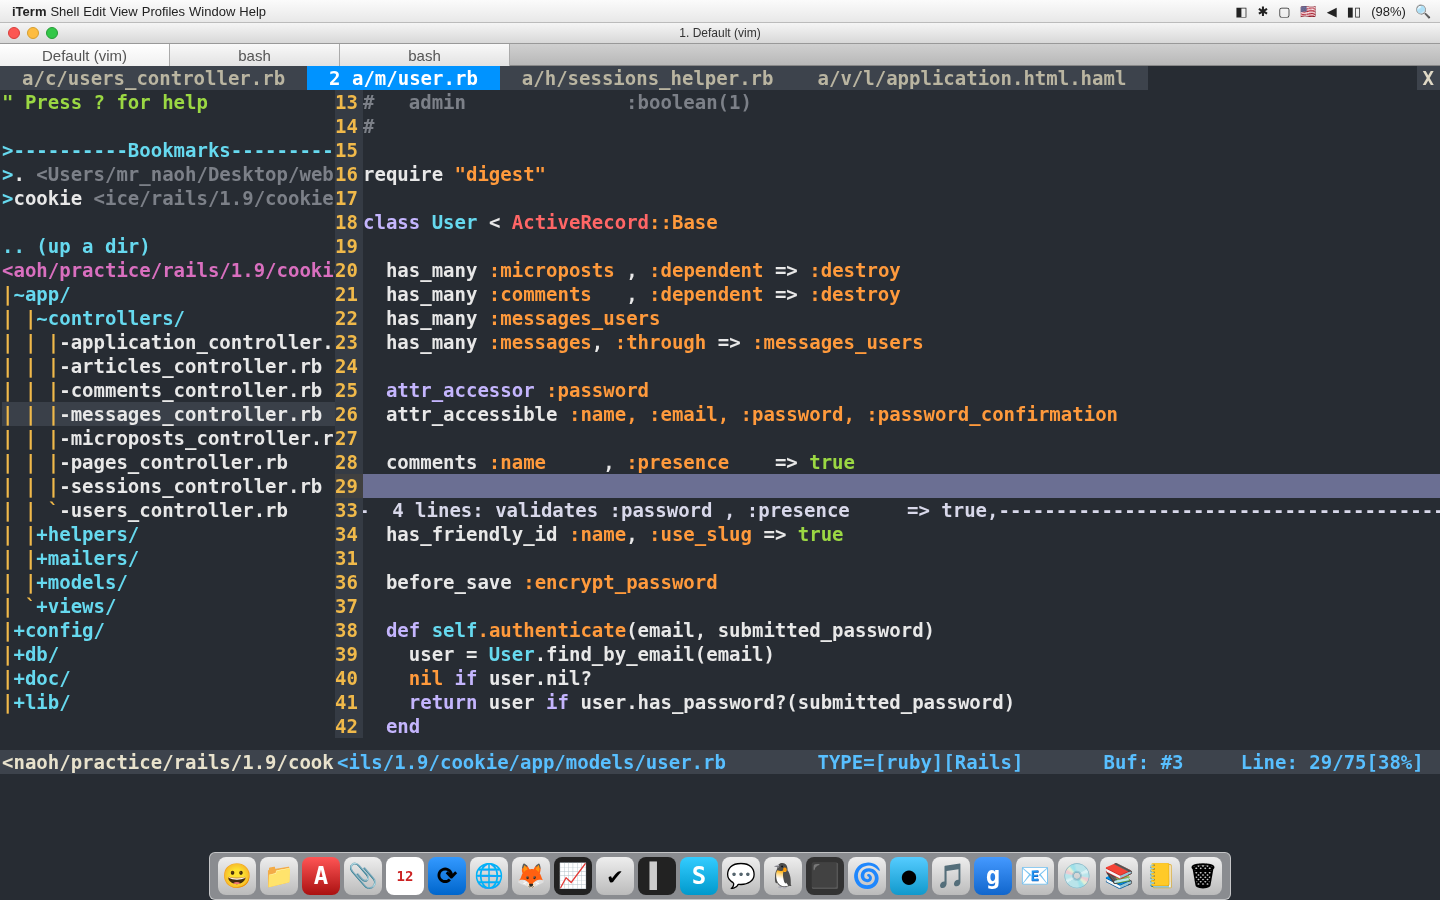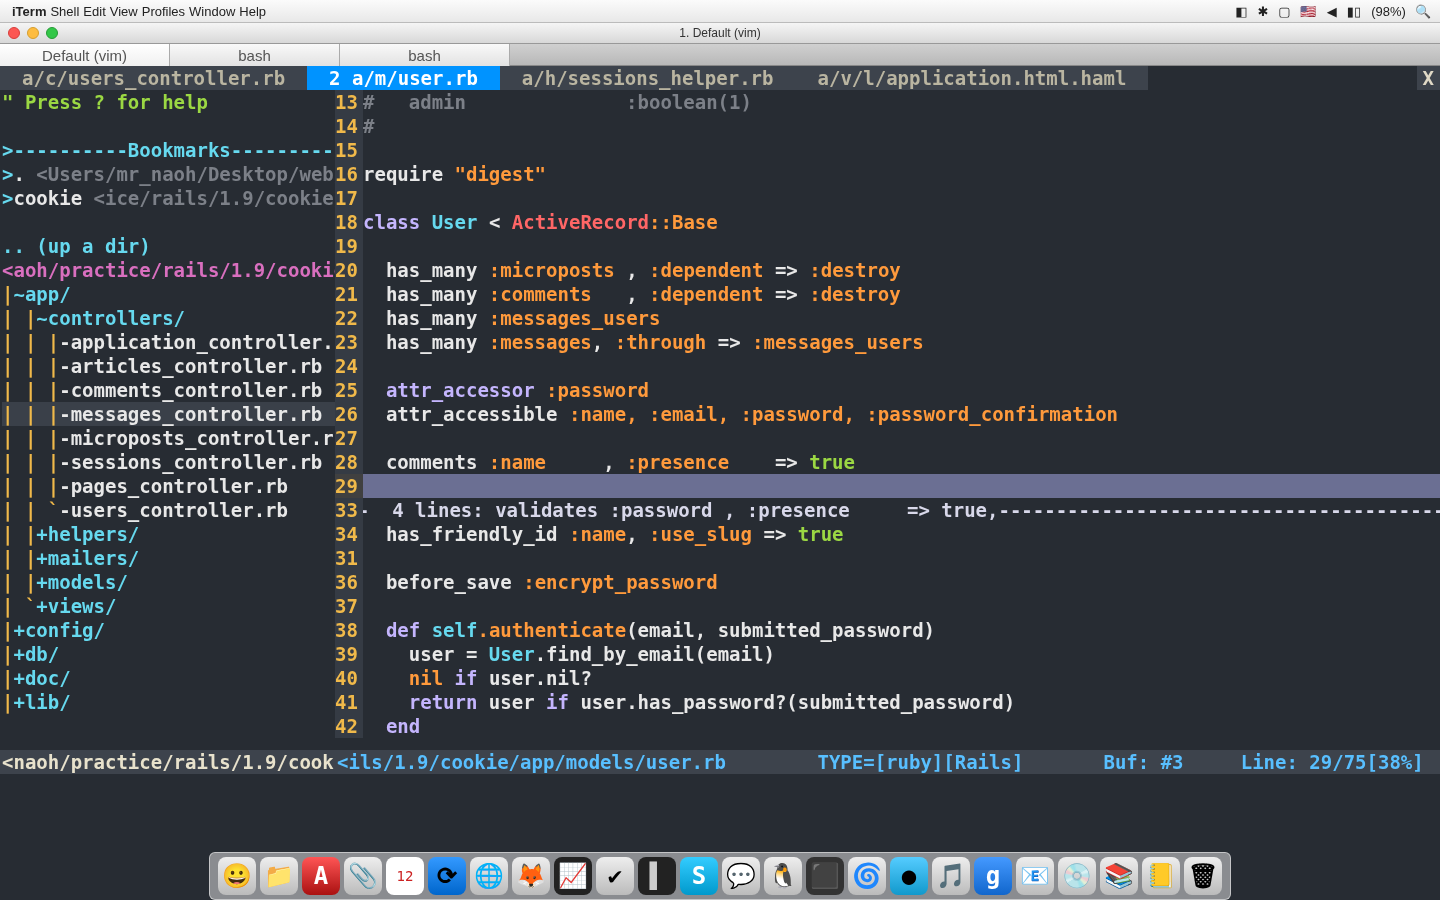--- a/index.html
+++ b/index.html
@@ -119,22 +119,22 @@
       <div class="row"></div>
       <div class="row k-cyan">.. (up a dir)</div>
       <div class="row k-mag">&lt;aoh/practice/rails/1.9/cookie/</div>
       <div class="row"><span class="k-yel">|</span><span class="k-cyan">~app/</span></div>
       <div class="row"><span class="k-yel">| |</span><span class="k-cyan">~controllers/</span></div>
       <div class="row"><span class="k-yel">| | |</span><span class="k-wh">-application_controller.rb</span></div>
       <div class="row"><span class="k-yel">| | |</span><span class="k-wh">-articles_controller.rb</span></div>
       <div class="row"><span class="k-yel">| | |</span><span class="k-wh">-comments_controller.rb</span></div>
       <div class="row selrow"><span class="trhl"><span class="k-yel">| | |</span><span class="k-wh">-messages_controller.rb</span></span></div>
       <div class="row"><span class="k-yel">| | |</span><span class="k-wh">-microposts_controller.rb</span></div>
+      <div class="row"><span class="k-yel">| | |</span><span class="k-wh">-pages_controller.rb</span></div>
       <div class="row"><span class="k-yel">| | |</span><span class="k-wh">-sessions_controller.rb</span></div>
-      <div class="row"><span class="k-yel">| | |</span><span class="k-wh">-pages_controller.rb</span></div>
       <div class="row"><span class="k-yel">| | `</span><span class="k-wh">-users_controller.rb</span></div>
       <div class="row"><span class="k-yel">| |</span><span class="k-cyan">+helpers/</span></div>
       <div class="row"><span class="k-yel">| |</span><span class="k-cyan">+mailers/</span></div>
       <div class="row"><span class="k-yel">| |</span><span class="k-cyan">+models/</span></div>
       <div class="row"><span class="k-yel">| `</span><span class="k-cyan">+views/</span></div>
       <div class="row"><span class="k-yel">|</span><span class="k-cyan">+config/</span></div>
       <div class="row"><span class="k-yel">|</span><span class="k-cyan">+db/</span></div>
       <div class="row"><span class="k-yel">|</span><span class="k-cyan">+doc/</span></div>
       <div class="row"><span class="k-yel">|</span><span class="k-cyan">+lib/</span></div>
     </div>
@@ -186,21 +186,21 @@
   </div>
 
   <div class="afterstatus"></div>
 
   <div class="dock-wrap">
     <div class="dock">
       <div class="di">😀</div>
       <div class="di">📁</div>
       <div class="di" style="background:linear-gradient(#f55,#a11);color:#fff">A</div>
       <div class="di">📎</div>
-      <div class="di" style="background:#fff;font-size:14px;font-weight:400;color:#c22">12</div>
+      <div class="di" style="background:#fff;font-size:14px;font-weight:700;color:#c22">12</div>
       <div class="di" style="background:linear-gradient(#39f,#06c)">⟳</div>
       <div class="di">🌐</div>
       <div class="di">🦊</div>
       <div class="di" style="background:#222;color:#3c3">📈</div>
       <div class="di">✔</div>
       <div class="di" style="background:#222;color:#ccc">▌</div>
       <div class="di" style="background:linear-gradient(#3cf,#09c);color:#fff">S</div>
       <div class="di">💬</div>
       <div class="di">🐧</div>
       <div class="di" style="background:#333">⬛</div>

